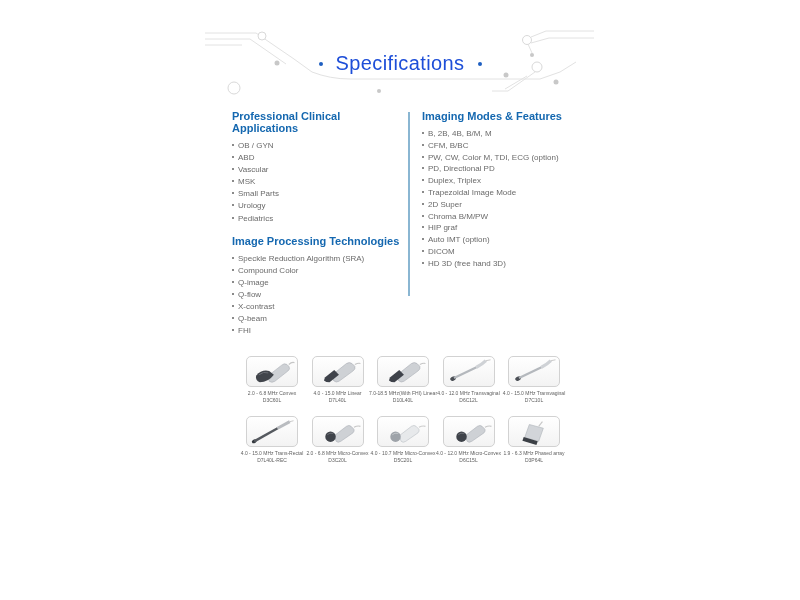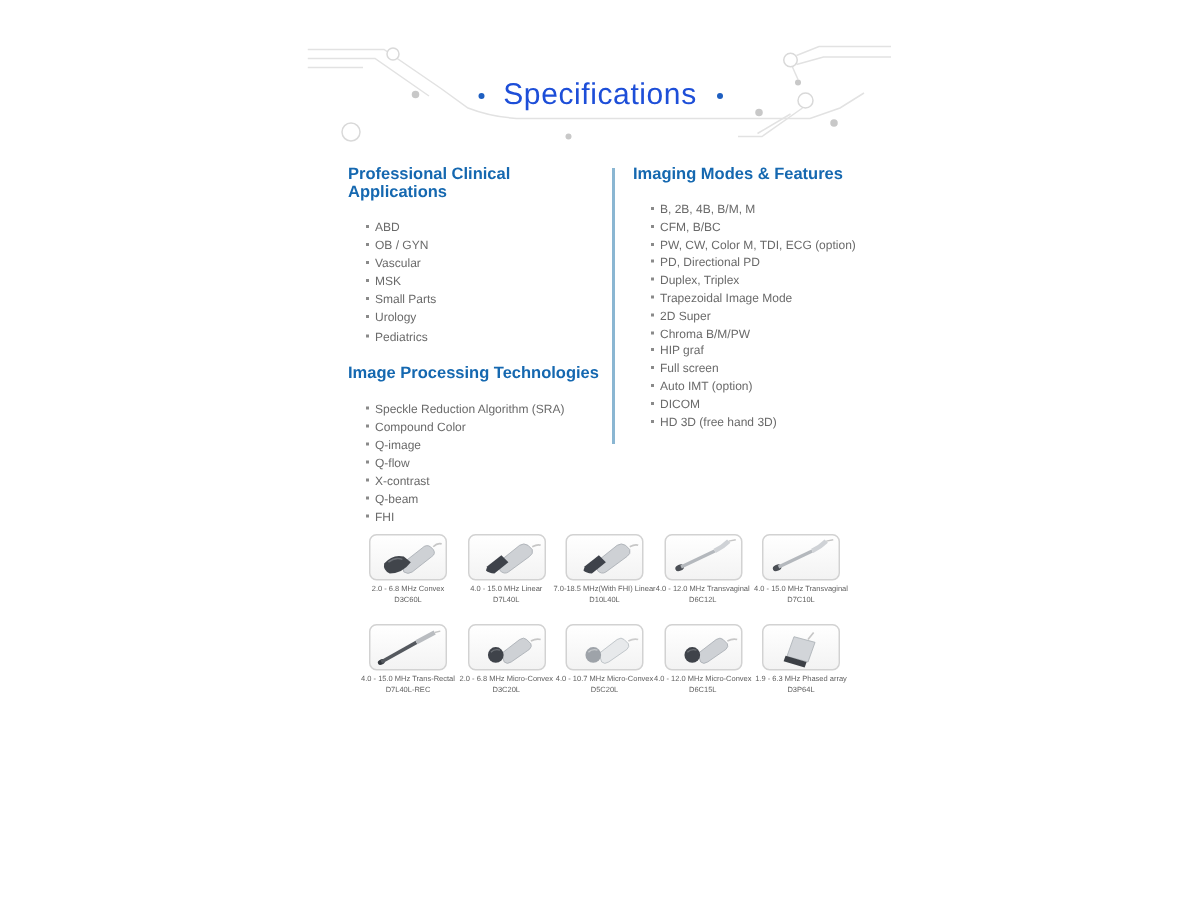--- a/index.html
+++ b/index.html
@@ -22,21 +22,21 @@
 
   
   .col-left  { position:absolute; left:232px; top:110px; width:168px; }
   .col-right { position:absolute; left:422px; top:110px; width:205px; }
   .v-divider { position:absolute; left:408px; top:112px; width:2px; height:184px; background:#8ab6d2; }
 
   .list-block h3 {
     margin:0 0 6px 0; font-size:11px; font-weight:bold; color:#1568b0;
   }
   .list-block.second { margin-top:10px; }
-  .list-block ul { list-style:none; margin:12px; padding:0; }
+  .list-block ul { list-style:none; margin:0; padding:0; }
   .list-block li {
     font-size:8px; color:#6a6a6a; line-height:12.1px; white-space:nowrap;
   }
   .col-right .list-block li { line-height:11.8px; }
   .list-block li::before {
     content:""; display:inline-block; width:2px; height:2px;
     background:#8a8a8a; margin-right:4px; vertical-align:2px;
   }
 
   
@@ -136,22 +136,22 @@
 <div class="title-wrap">
   <span class="title-dot"></span>
   <span class="page-title">Specifications</span>
   <span class="title-dot"></span>
 </div>
 
 <section class="col-left">
   <div class="list-block">
     <h3>Professional Clinical Applications</h3>
     <ul>
+      <li>OB / GYN</li>
       <li>ABD</li>
-      <li>OB / GYN</li>
       <li>Vascular</li>
       <li>MSK</li>
       <li>Small Parts</li>
       <li>Urology</li>
       <li>Pediatrics</li>
     </ul>
   </div>
   <div class="list-block second">
     <h3>Image Processing Technologies</h3>
     <ul>
@@ -174,21 +174,20 @@
     <ul>
       <li>B, 2B, 4B, B/M, M</li>
       <li>CFM, B/BC</li>
       <li>PW, CW, Color M, TDI, ECG (option)</li>
       <li>PD, Directional PD</li>
       <li>Duplex, Triplex</li>
       <li>Trapezoidal Image Mode</li>
       <li>2D Super</li>
       <li>Chroma B/M/PW</li>
       <li>HIP graf</li>
-      <li>Full screen</li>
       <li>Auto IMT (option)</li>
       <li>DICOM</li>
       <li>HD 3D (free hand 3D)</li>
     </ul>
   </div>
 </section>
 
 <div class="probe-row row1">
   <div class="probe-card">
     <div class="thumb">

